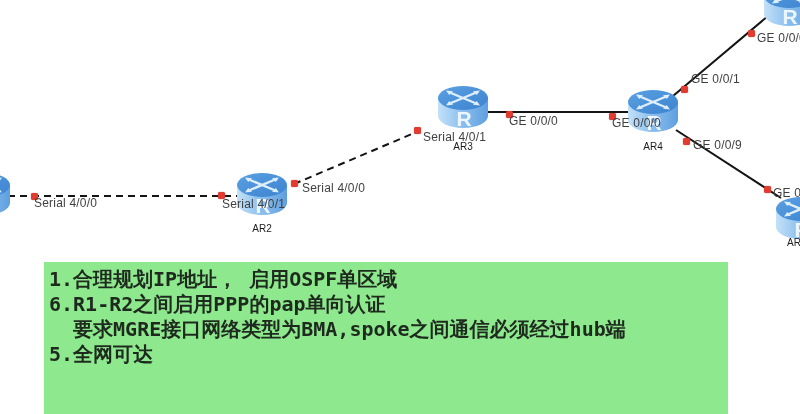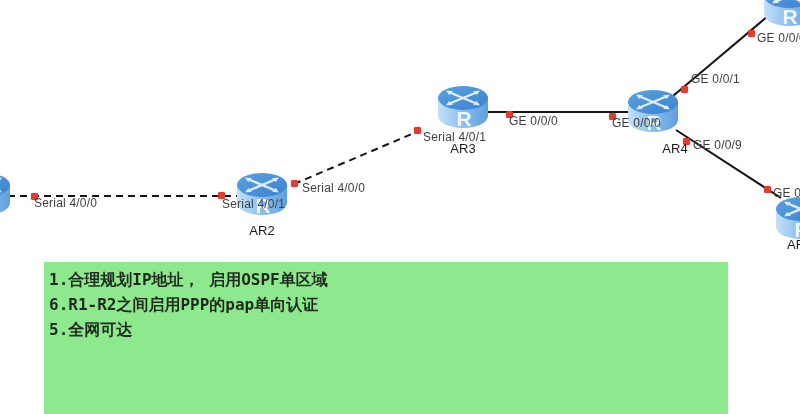--- a/index.html
+++ b/index.html
@@ -15,30 +15,30 @@
   .router svg{width:52px;height:44px;display:block;}
   .dot{
     position:absolute;width:7px;height:7px;background:#e23b30;
     border-radius:2px;box-shadow:0 0 1px #a02018;
   }
   .portlabel{
     position:absolute;font-size:12px;color:#3f3f3f;white-space:nowrap;
     font-family:"Liberation Sans",sans-serif;letter-spacing:.2px;
   }
   .nodelabel{
-    position:absolute;font-size:13px;color:#1c1c1c;text-align:center;
+    position:absolute;font-size:10px;color:#1c1c1c;text-align:center;
     white-space:nowrap;font-family:"Liberation Sans",sans-serif;
   }
   .note{
     position:absolute;left:44px;top:262px;width:684px;height:160px;
     background:#8ee88e;padding-top:5px;box-sizing:border-box;
   }
   .note-line{
     font-family:"DejaVu Sans Mono","Liberation Mono",monospace;
-    font-weight:bold;font-size:16px;line-height:25px;color:#1e2a1e;
+    font-weight:bold;font-size:20px;line-height:25px;color:#1e2a1e;
     white-space:pre;padding-left:5px;
   }
 </style>
 </head>
 <body>
 
 <svg width="0" height="0" style="position:absolute" aria-hidden="true">
   <defs>
     <linearGradient id="rbody" x1="0" y1="0" x2="1" y2="0">
       <stop offset="0" stop-color="#c3e1f8"></stop>
@@ -123,20 +123,21 @@
 <div class="portlabel" style="left:423px;top:130px">Serial 4/0/1</div>
 <div class="portlabel" style="left:509px;top:114px">GE 0/0/0</div>
 <div class="portlabel" style="left:612px;top:116px">GE 0/0/0</div>
 <div class="portlabel" style="left:691px;top:72px">GE 0/0/1</div>
 <div class="portlabel" style="left:693px;top:138px">GE 0/0/9</div>
 <div class="portlabel" style="left:757px;top:31px">GE 0/0/0</div>
 <div class="portlabel" style="left:773px;top:186px">GE 0/0/0</div>
 
 <div class="nodelabel" style="left:236px;top:223px;width:52px">AR2</div>
 <div class="nodelabel" style="left:437px;top:141px;width:52px">AR3</div>
-<div class="nodelabel" style="left:649px;top:141px;width:52px">AR4</div>
+<div class="nodelabel" style="left:627px;top:141px;width:52px">AR4</div>
 <div class="nodelabel" style="left:787px;top:237px">AR</div>
 
 <div class="note">
   <div class="note-line">1.合理规划IP地址， 启用OSPF单区域</div>
   <div class="note-line">6.R1-R2之间启用PPP的pap单向认证</div>
+  <div class="note-line">  要求MGRE接口网络类型为BMA,spoke之间通信必须经过hub端</div>
   <div class="note-line">5.全网可达</div>
 </div>
 
 </body></html>

